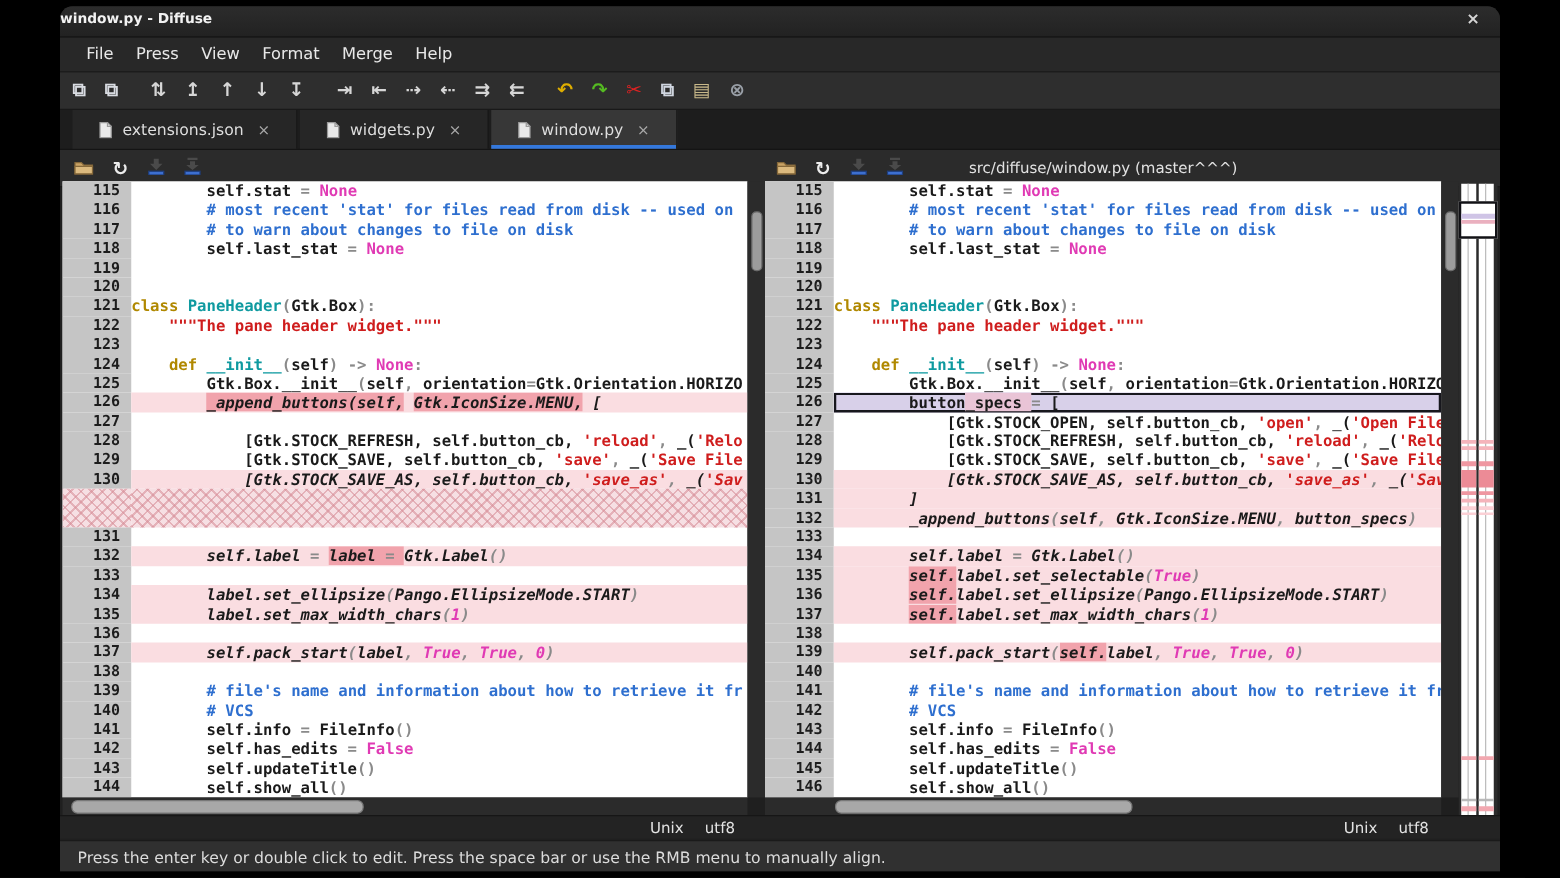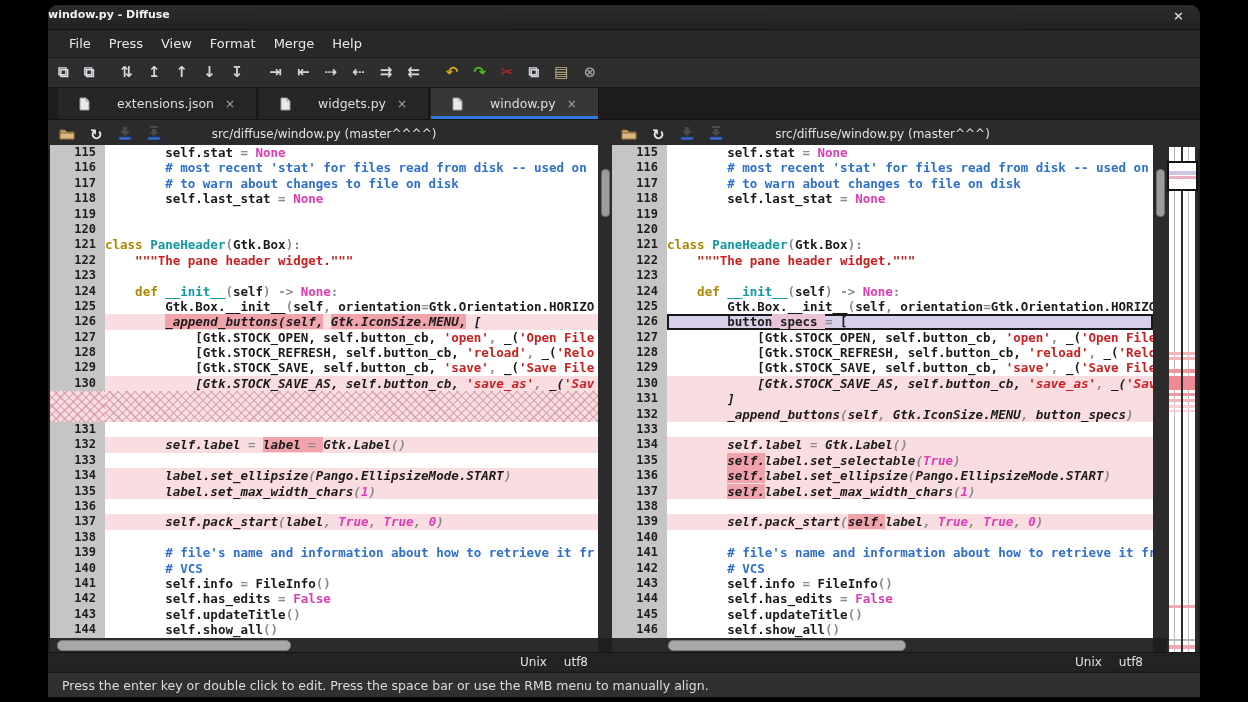--- a/index.html
+++ b/index.html
@@ -22,21 +22,21 @@
   .toolbar{height:29px;background:#2e2e2e;border-bottom:1px solid #191919;display:flex;align-items:center;padding-left:10px;}
   .tb-group{display:flex;align-items:center;gap:15px;margin-right:26px;}
   .tb-btn{font-size:15px;line-height:1;color:#d6d6d6;font-weight:bold;
           font-family:"DejaVu Sans",sans-serif;}
 
   
   .tabbar{height:31px;background:#1d1d1d;display:flex;align-items:stretch;padding-left:10px;border-bottom:1px solid #141414;}
   .tab{display:flex;align-items:center;gap:8px;padding:0 21px;background:#262626;margin-right:2px;
        border-right:1px solid #161616;}
   .tab.active{background:#373737;box-shadow:inset 0 -3px 0 #3478dc;}
-  .tab-label{color:#dedede;font-size:12.5px;margin-left:19px;}
+  .tab-label{color:#dedede;font-size:12.5px;}
   .tab-close{color:#a8a8a8;font-size:12px;margin-left:3px;}
   .tab-icon svg{display:block;}
 
   
   .paneheaders{position:relative;height:29px;background:#2b2b2b;border-bottom:1px solid #161616;}
   .phead{position:absolute;top:0;height:29px;}
   .phead .icons{position:absolute;left:9px;top:0;height:29px;display:flex;align-items:center;gap:15px;}
   .phead .ptitle{position:absolute;left:0;right:0;top:7px;text-align:center;color:#e2e2e2;font-size:12px;}
   .ph-reload{color:#ececec;font-weight:bold;font-size:15px;}
 
@@ -176,21 +176,20 @@
           <span><svg width="14" height="14">
                 <path d="M5 1 h4 v4 h3 l-5 5 -5 -5 h3 z" fill="#4a4a4a"></path>
                 <rect x="1" y="11" width="12" height="3" fill="#3d6fd0" stroke="#1e3e7e"></rect>
               </svg></span>
           <span><svg width="14" height="14">
                 <rect x="3" y="0" width="8" height="2" fill="#4a4a4a"></rect>
                 <path d="M5 3 h4 v3 h3 l-5 4 -5 -4 h3 z" fill="#4a4a4a"></path>
                 <rect x="1" y="11" width="12" height="3" fill="#3d6fd0" stroke="#1e3e7e"></rect>
               </svg></span>
         </div>
-        <div class="ptitle">src/diffuse/window.py (master^^^^)</div>
       </div>
       <div class="phead" style="left:564px;width:541px;">
         <div class="icons">
           <span><svg width="16" height="13">
                 <path d="M1 3 h5 l2 2 h7 v7 h-14 z" fill="#c9a265" stroke="#85683a"></path>
                 <path d="M1 6 h14 v6 h-14 z" fill="#dbb97e" stroke="#85683a"></path>
               </svg></span>
           <span class="ph-reload">↻</span>
           <span><svg width="14" height="14">
                 <path d="M5 1 h4 v4 h3 l-5 5 -5 -5 h3 z" fill="#4a4a4a"></path>
@@ -250,21 +249,20 @@
         <div class="row">
           <div class="ln">125</div>
           <div class="cl"><span class="tok-p">        Gtk.Box.__init__</span><span class="tok-o">(</span><span class="tok-p">self</span><span class="tok-o">, </span><span class="tok-p">orientation</span><span class="tok-o">=</span><span class="tok-p">Gtk.Orientation.HORIZO</span></div>
         </div>
         <div class="row">
           <div class="ln">126</div>
           <div class="cl pink"><span class="tok-p">        </span><span class="tok-p hl">_append_buttons(self,</span><span class="tok-p"> </span><span class="tok-p hl">Gtk.IconSize.MENU,</span><span class="tok-p"> [</span></div>
         </div>
         <div class="row">
           <div class="ln">127</div>
-          <div class="cl"><span class="tok-p">            [Gtk.STOCK_OPEN, self.button_cb, </span><span class="tok-s">'open'</span><span class="tok-o">, </span><span class="tok-p">_(</span><span class="tok-s">'Open File</span></div>
         </div>
         <div class="row">
           <div class="ln">128</div>
           <div class="cl"><span class="tok-p">            [Gtk.STOCK_REFRESH, self.button_cb, </span><span class="tok-s">'reload'</span><span class="tok-o">, </span><span class="tok-p">_(</span><span class="tok-s">'Relo</span></div>
         </div>
         <div class="row">
           <div class="ln">129</div>
           <div class="cl"><span class="tok-p">            [Gtk.STOCK_SAVE, self.button_cb, </span><span class="tok-s">'save'</span><span class="tok-o">, </span><span class="tok-p">_(</span><span class="tok-s">'Save File</span></div>
         </div>
         <div class="row">

